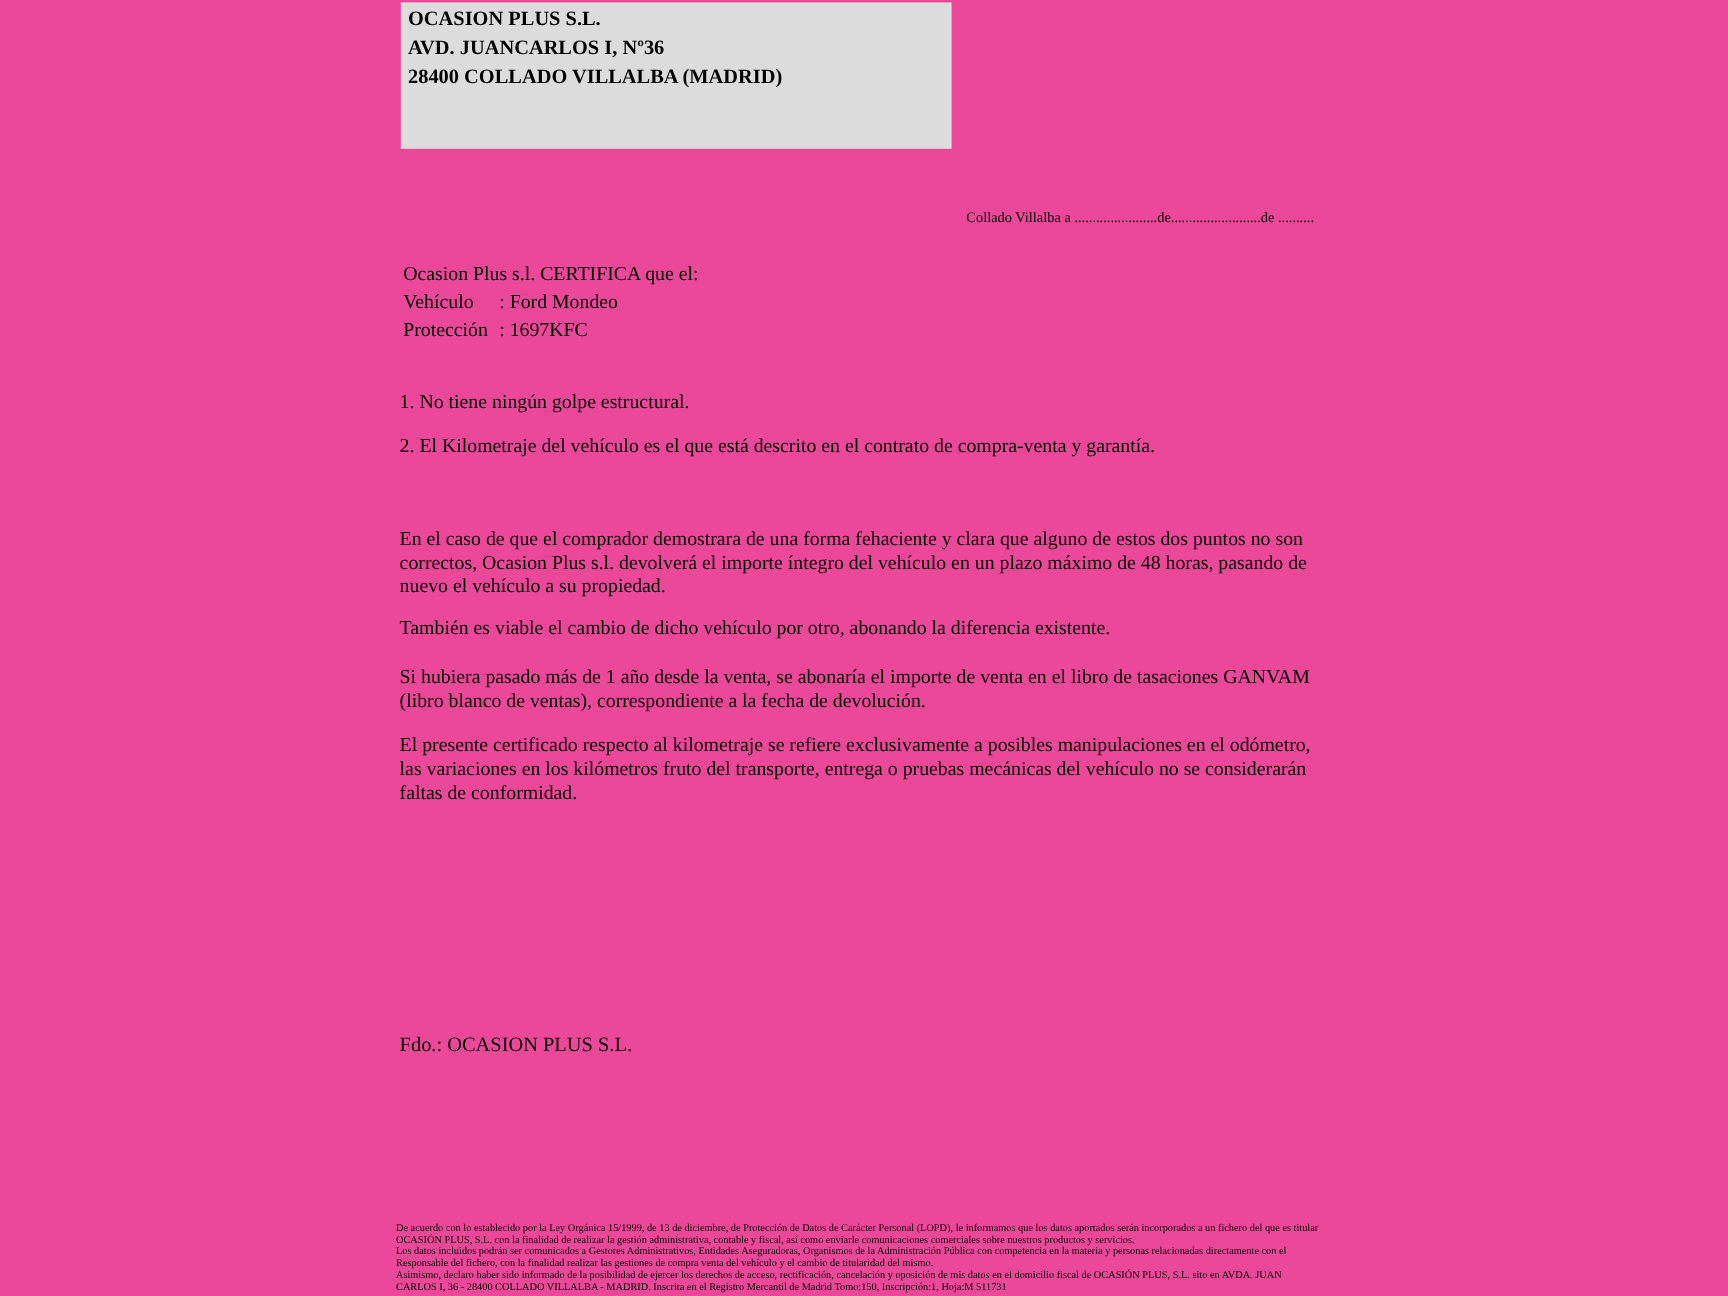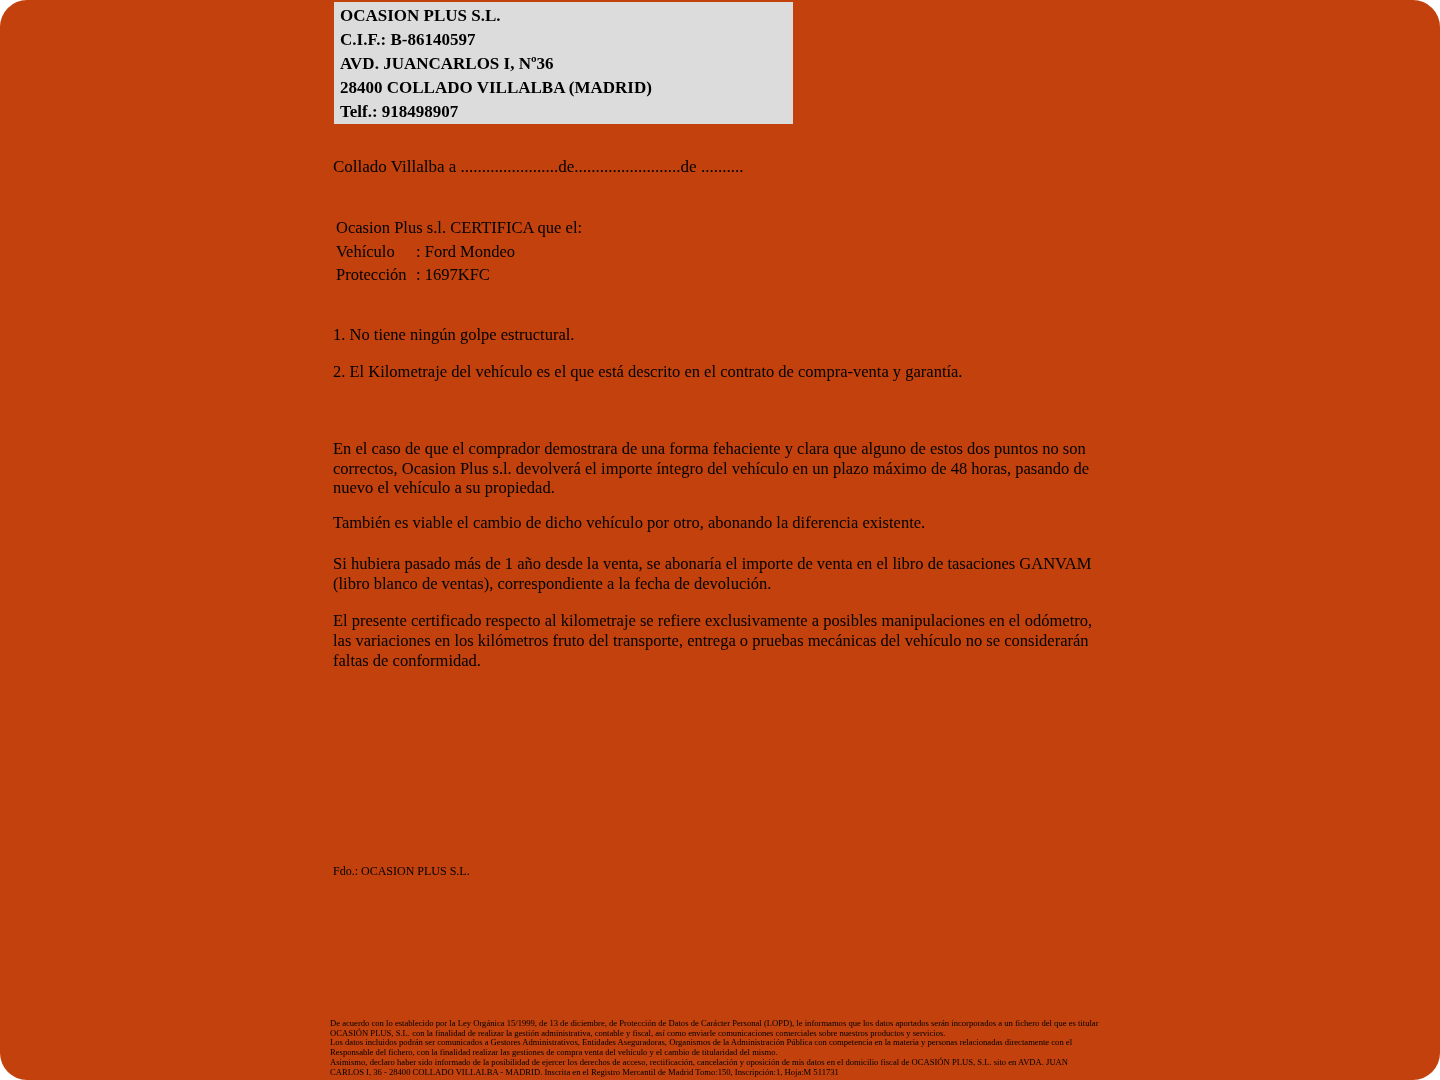--- a/index.html
+++ b/index.html
@@ -23,24 +23,24 @@
     background:#dcdcdc;
   }
   .header-box .hline {
     font-weight:bold;
     font-size:17px;
     line-height:24px;
     white-space:nowrap;
   }
   .date-line {
     position:absolute;
-    left:333px; top:157px;
+    left:333px; top:171px;
     width:762px;
-    text-align:left;
-    font-size:17px;
+    text-align:right;
+    font-size:12px;
     line-height:20px;
   }
   .certify-block {
     position:absolute;
     left:336px; top:216px;
     width:500px;
     font-size:16.5px;
     line-height:23.5px;
   }
   .cert-label {
@@ -63,42 +63,40 @@
     width:766px;
     font-size:16.5px;
     line-height:19.7px;
   }
   .paras p.mb15 { margin-bottom:15px; }
   .paras p.mb21 { margin-bottom:21px;margin-top:12px; }
   .paras p.mb18 { margin-bottom:18px; }
   .signature {
     position:absolute;
     left:333px; top:861px;
-    font-size:12px;
+    font-size:17px;
     line-height:20px;
   }
   .legal {
     position:absolute;
     left:330px; top:1019px;
     width:772px;
     font-size:8.6px;
     line-height:9.7px;
   }
 </style>
 </head>
 <body style="color: rgb(0, 0, 0);">
 
-<div class="page" style="background: #c2410c; border-radius: 27px;">
+<div class="page" style="background: #ec4899;">
 
   <div class="header-box" style="background: rgb(220, 220, 220);">
     <div class="hline">OCASION PLUS S.L.</div>
-    <div class="hline">C.I.F.: B-86140597</div>
     <div class="hline">AVD. JUANCARLOS I, Nº36</div>
     <div class="hline">28400 COLLADO VILLALBA (MADRID)</div>
-    <div class="hline">Telf.: 918498907</div>
   </div>
 
   <div class="date-line">Collado Villalba a .......................de.........................de ..........</div>
 
   <div class="certify-block">
     <div>Ocasion Plus s.l. CERTIFICA que el:</div>
     <div>
       <span class="cert-label"><span class="u">Vehículo</span></span><span>: Ford Mondeo</span>
     </div>
     <div>

